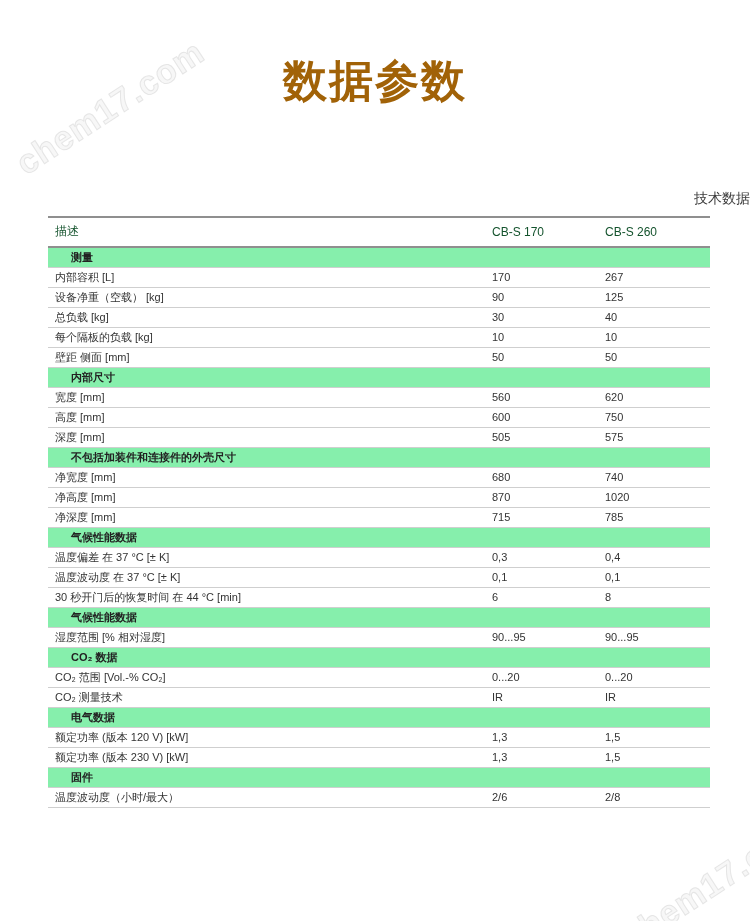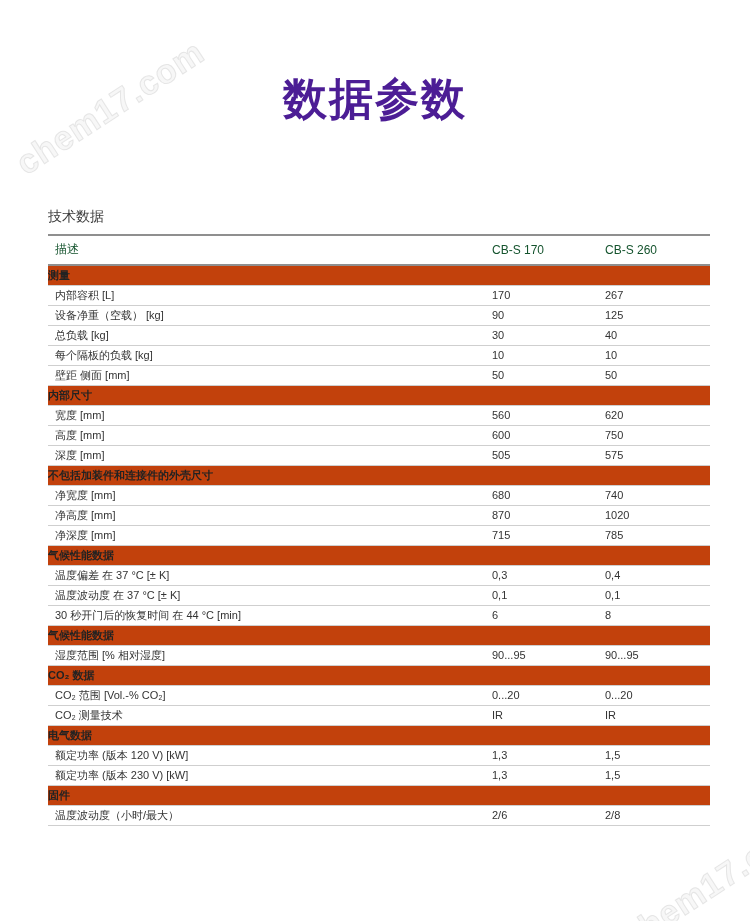--- a/index.html
+++ b/index.html
@@ -23,34 +23,35 @@
     -webkit-text-stroke: 1px rgba(204, 204, 204, 0.45);
     transform: rotate(-33deg);
     white-space: nowrap;
     pointer-events: none;
     user-select: none;
   }
   .wm-top-left { left: 2px; top: 88px; }
   .wm-bottom-right { left: 608px; top: 862px; }
 
   .page-title {
-    margin: 73px 0 0 0;
+    margin: 55px 0 0 0;
     text-align: center;
     font-size: 44px;
     line-height: 1.2;
     font-weight: 700;
     letter-spacing: 2px;
-    color: #4c1d95;
+    color: #a16207;
   }
 
   .tech-heading {
     margin: 82px 0 0 48px;
     font-size: 14px;
     line-height: 17px;
     color: #3c3c3c;
+    text-align: right;
   }
 
   table.data-table {
     border-collapse: collapse;
     table-layout: fixed;
     width: 662px;
     margin: 9px 0 0 48px;
     border-top: 2px solid #8f8f8f;
   }
   col.c1 { width: 444px; }
@@ -77,24 +78,24 @@
     padding: 0;
     border-bottom: 1px solid #cfcfcf;
     color: #333333;
     white-space: nowrap;
     overflow: hidden;
   }
   td.label-cell { padding-left: 7px; }
   td.value-cell { padding-left: 0; }
 
   tr.section-row td {
-    background: #c2410c;
+    background: #86efac;
     font-weight: 700;
     color: #222222;
-    padding-left: 0;
+    padding-left: 23px;
   }
 </style>
 </head>
 <body>
 
 <div class="watermark wm-top-left">chem17.com</div>
 
 <h1 class="page-title">数据参数</h1>
 
 <div class="tech-heading">技术数据</div>

